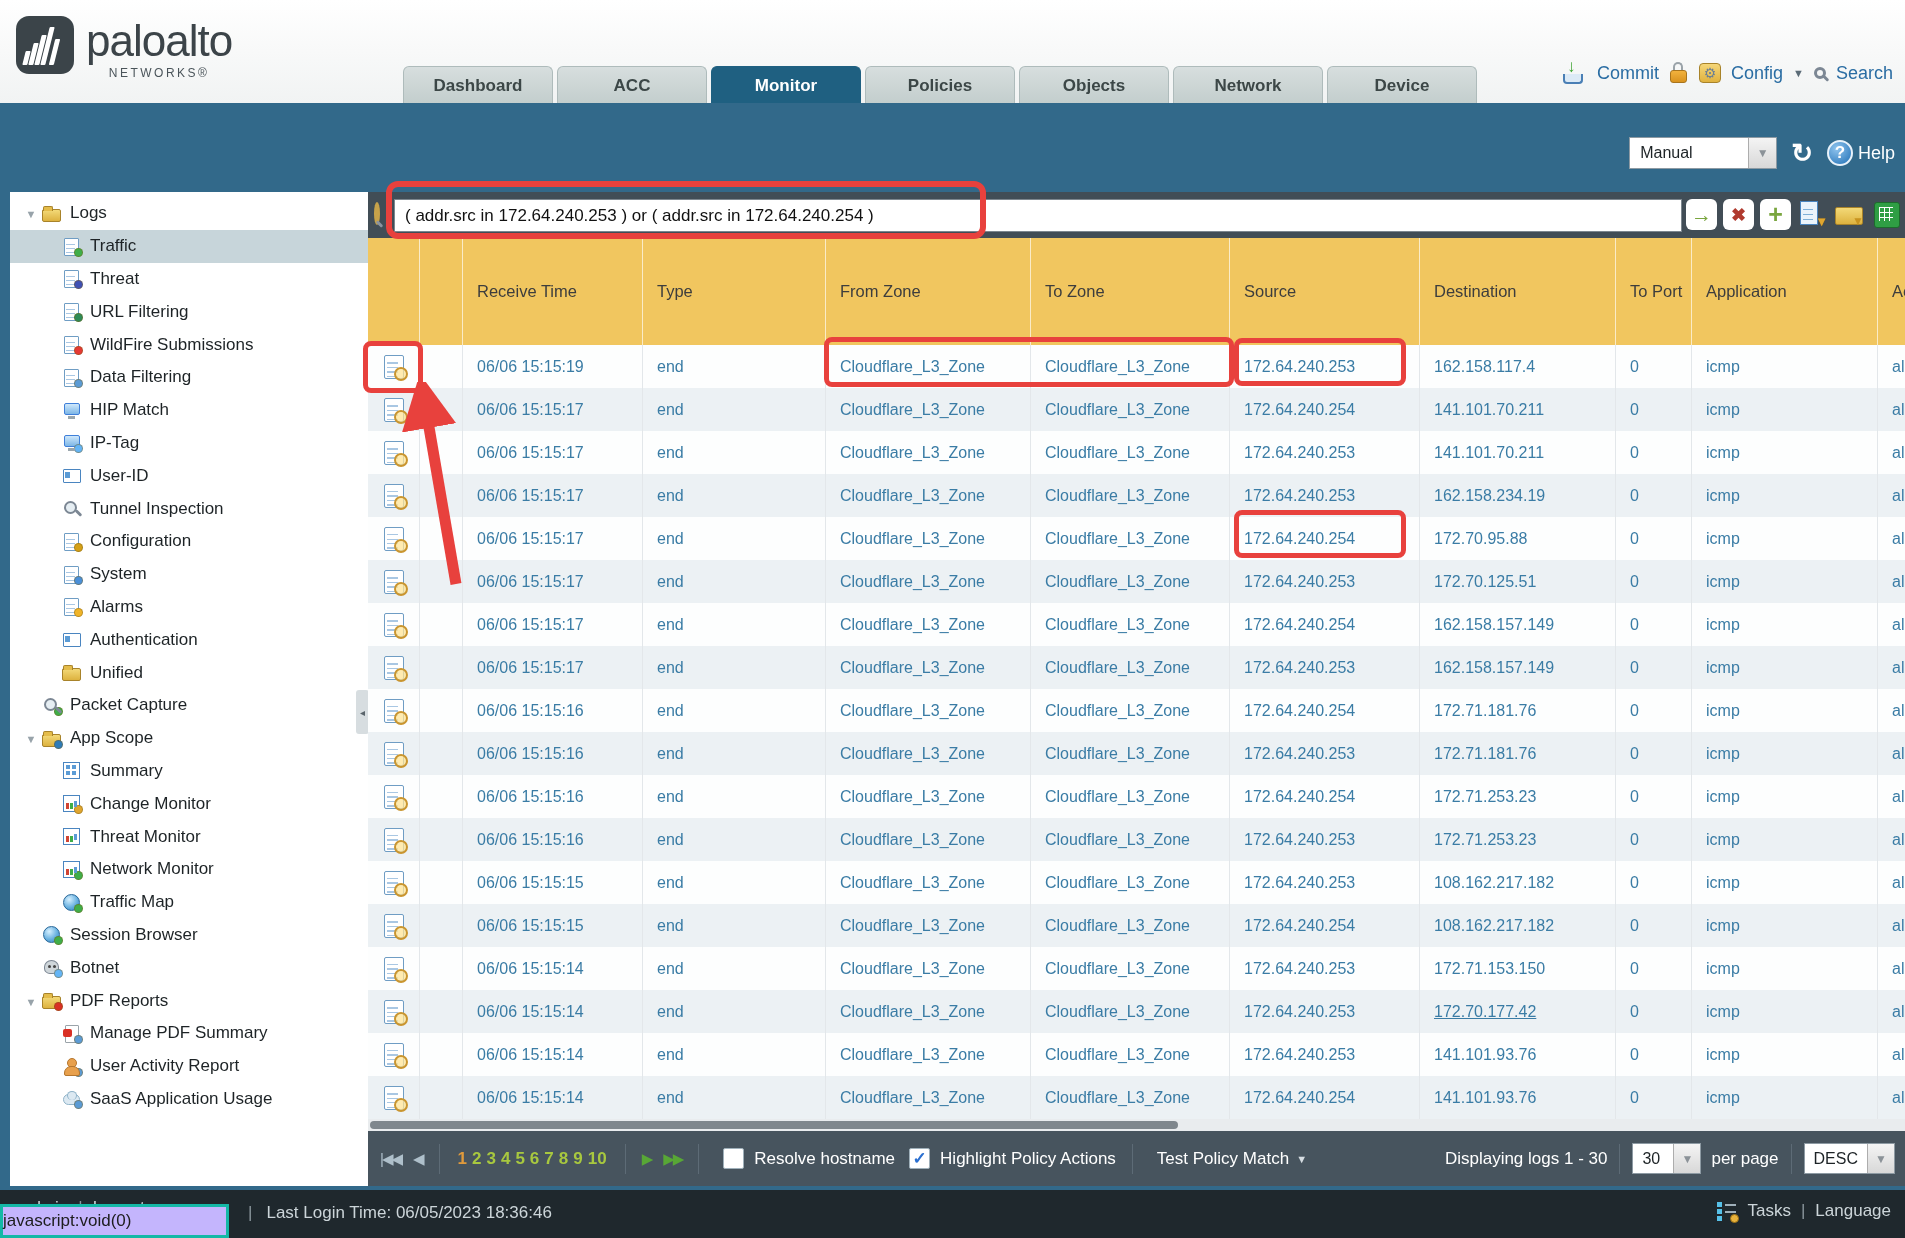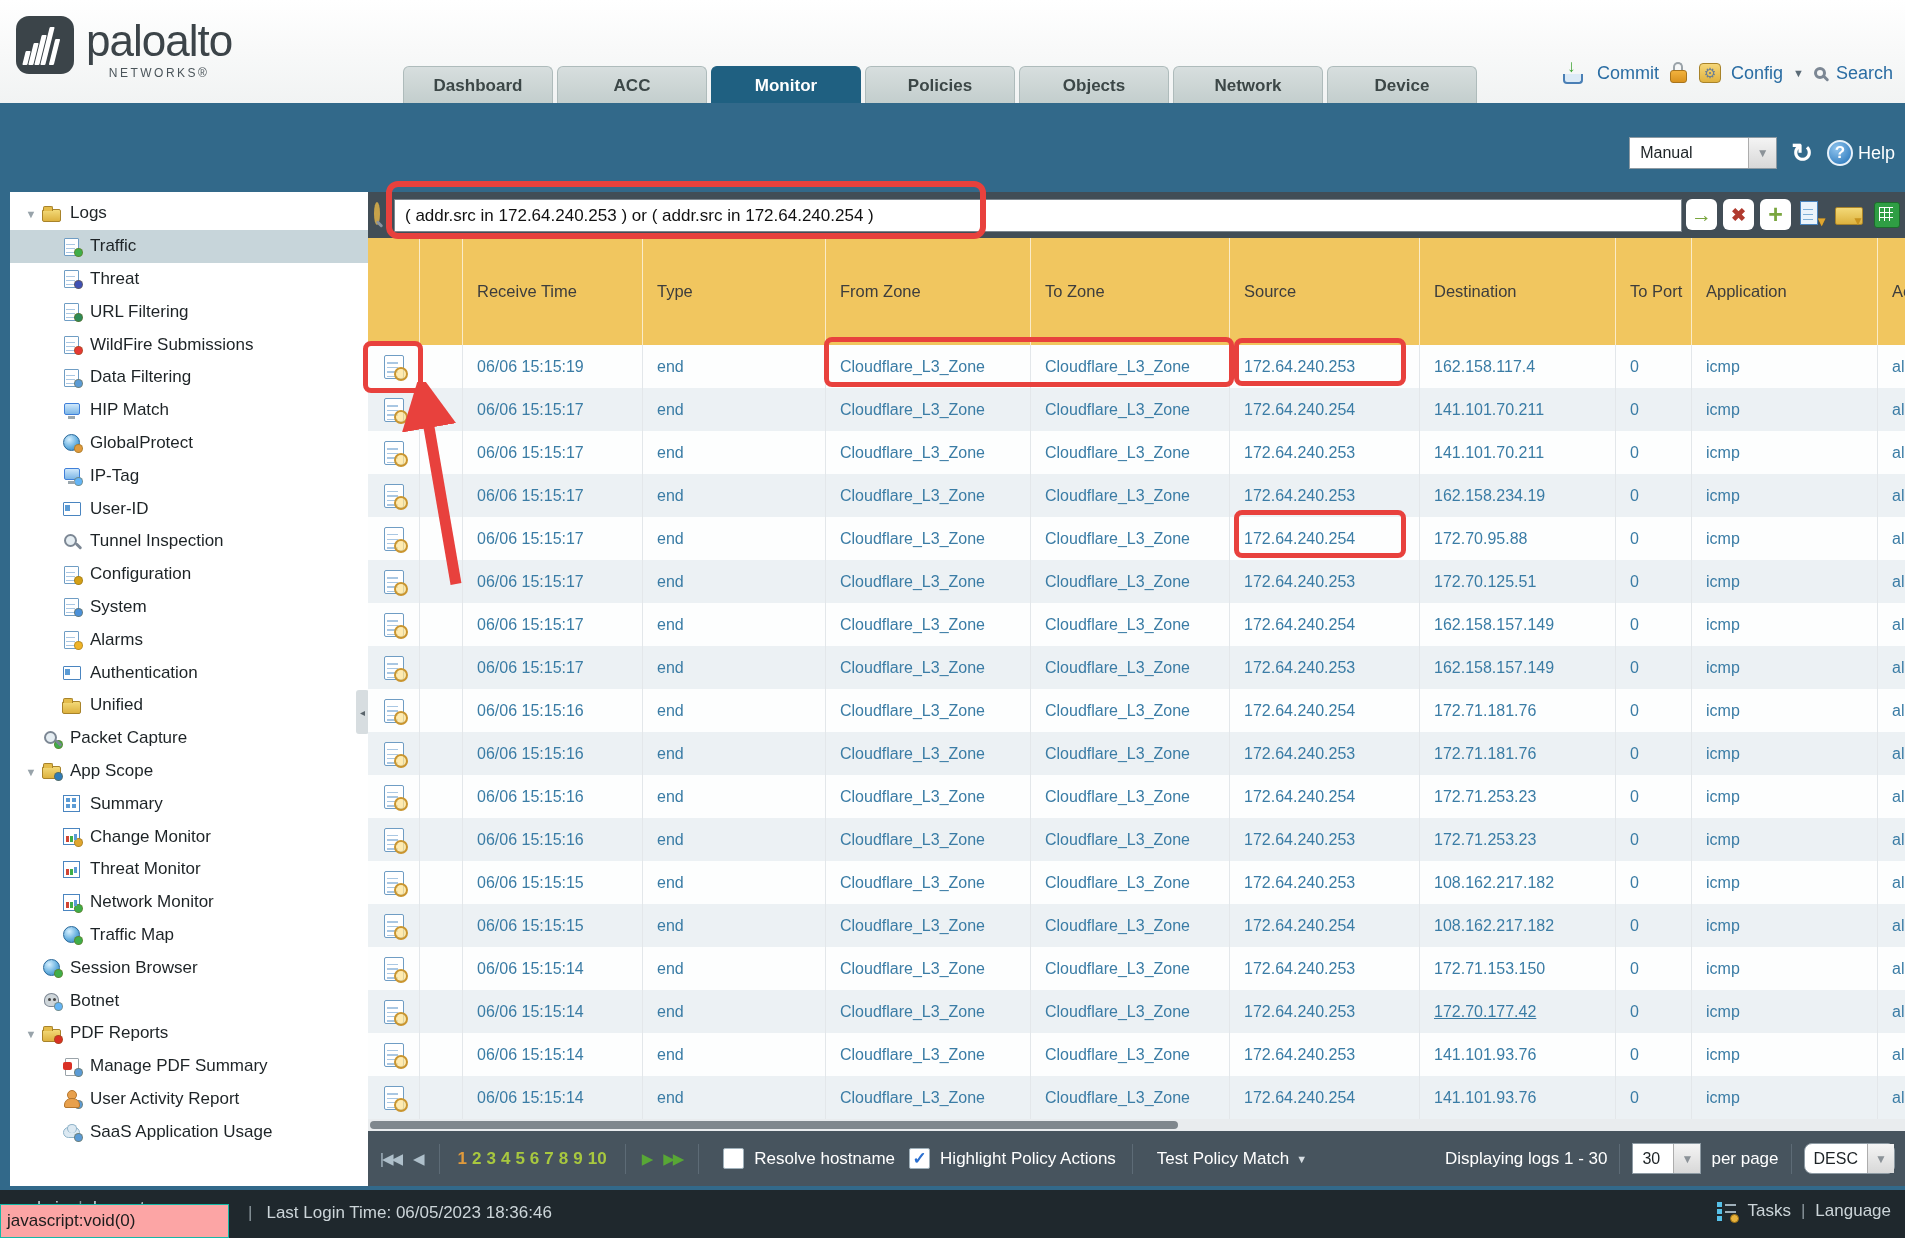--- a/index.html
+++ b/index.html
@@ -152,22 +152,22 @@
   .statusbar{position:absolute;left:0;top:1190px;width:1905px;height:48px;background:#1f282d;color:#ccd5d9;font-size:17px;}
   .sb-left{position:absolute;left:22px;top:8px;display:flex;gap:10px;align-items:center;}
   .sb-login{position:absolute;left:248px;top:13px;display:flex;gap:14px;}
   .sb-right{position:absolute;right:14px;top:11px;display:flex;align-items:center;gap:10px;}
   .sbsep{color:#8b979e;}
   .tasks-ico{position:relative;width:20px;height:20px;}
   .tasks-ico:before{content:"";position:absolute;left:0;top:1px;width:5px;height:5px;background:#57c1e8;
        box-shadow:0 7px #57c1e8,0 14px #57c1e8;}
   .tasks-ico:after{content:"";position:absolute;left:8px;top:3px;width:11px;height:2px;background:#9fb0ba;box-shadow:0 7px #9fb0ba;}
   .tasks-gear{position:absolute;right:-2px;bottom:-2px;width:9px;height:9px;border-radius:50%;background:#e8b33c;border:1px solid #9a7015;}
-  .tooltip{position:absolute;left:0;top:1204px;width:229px;height:34px;background:#fca5a5;border:1px solid #14b8a6;
-           color:#1d1d1d;font-size:17px;display:flex;align-items:center;padding-left:6px;z-index:60;}
+  .tooltip{position:absolute;left:0;top:1204px;width:229px;height:34px;background:#c4b5fd;border:3px solid #14b8a6;
+           color:#1d1d1d;font-size:17px;display:flex;align-items:center;z-index:60;}
 
   
   .rbox{position:absolute;border:6px solid #e8413d;border-radius:12px;z-index:50;pointer-events:none;}
   .rarrow{position:absolute;z-index:50;pointer-events:none;}
 </style>
 </head>
 <body>
 
 <div class="screen">
 
@@ -256,26 +256,20 @@
       </div>
       <div class="tree-item lvl1">
         <span class="si doc">
           <span class="badge" style="background: rgb(91, 155, 213);"></span>
         </span>
         <span class="tlabel">Data Filtering</span>
       </div>
       <div class="tree-item lvl1">
         <span class="si monitor"></span>
         <span class="tlabel">HIP Match</span>
-      </div>
-      <div class="tree-item lvl1">
-        <span class="si globe">
-          <span class="badge" style="background: rgb(224, 155, 61);"></span>
-        </span>
-        <span class="tlabel">GlobalProtect</span>
       </div>
       <div class="tree-item lvl1">
         <span class="si monitor">
           <span class="badge" style="background: rgb(100, 181, 246);"></span>
         </span>
         <span class="tlabel">IP-Tag</span>
       </div>
       <div class="tree-item lvl1">
         <span class="si idcard"></span>
         <span class="tlabel">User-ID</span>
@@ -1051,21 +1045,21 @@
     </span>
     <div class="pager-right">
       <span>Displaying logs 1 - 30</span>
       <span class="vsep" style="margin-left:12px;margin-right:2px;"></span>
       <div class="minisel">
         <span class="txt" style="min-width:40px;">30</span>
         <span class="btn">▼</span>
       </div>
       <span>per page</span>
       <span class="vsep" style="margin-left:12px;margin-right:2px;"></span>
-      <div class="minisel" style="border-radius:8px;">
+      <div class="minisel" style="">
         <span class="txt" style="min-width:48px;">DESC</span>
         <span class="btn">▼</span>
       </div>
     </div>
   </div>
 
   <div class="statusbar">
     <div class="sb-left">
       <span style="cursor:pointer;">admin</span>
       <span class="sbsep">|</span>

